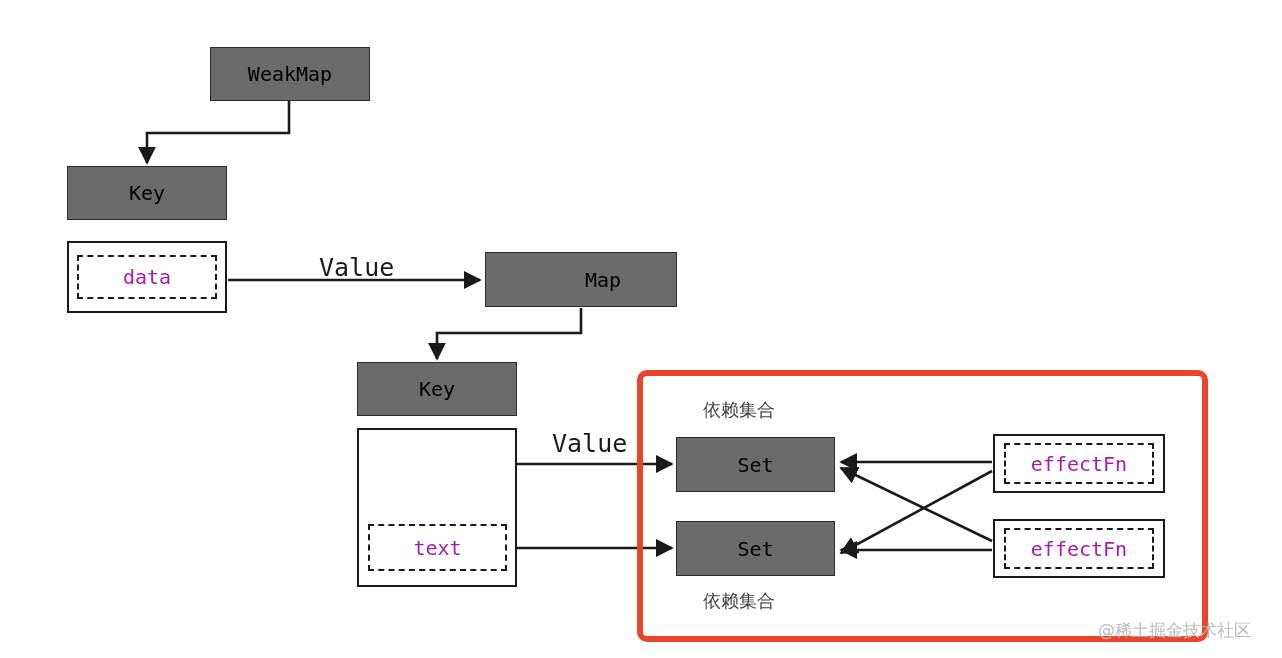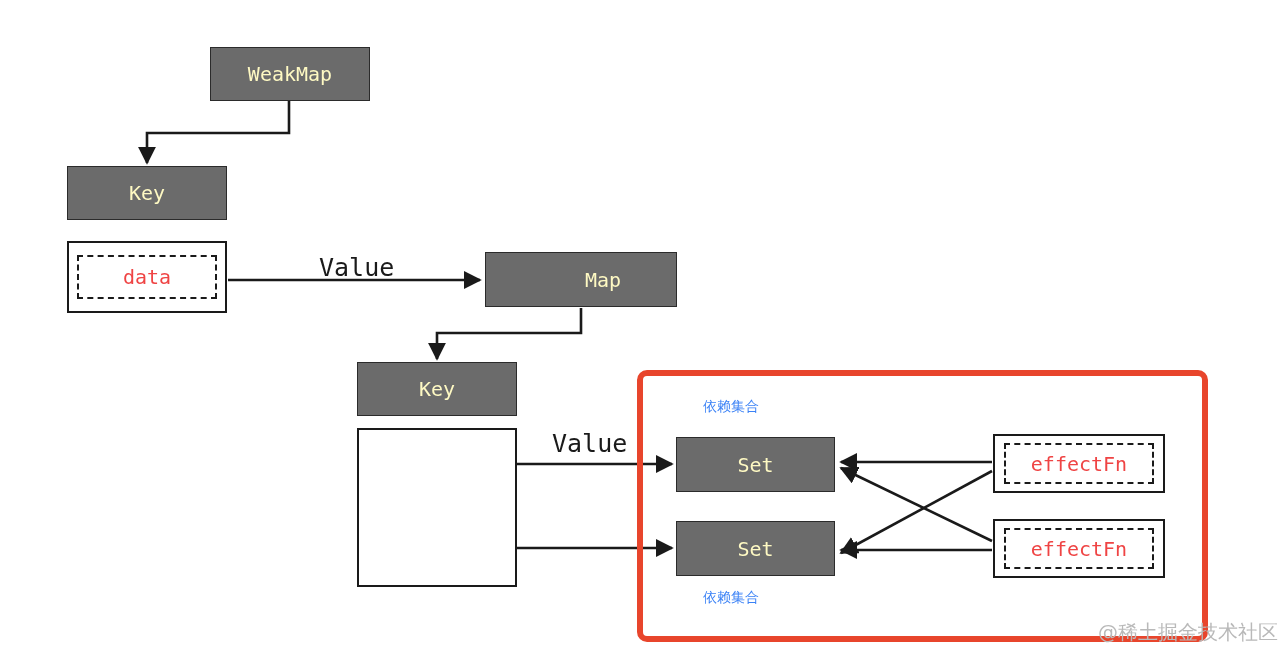--- a/index.html
+++ b/index.html
@@ -21,65 +21,65 @@
     position: absolute;
     box-sizing: border-box;
     display: flex;
     align-items: center;
     justify-content: center;
     text-align: center;
   }
   .solid-gray {
     background: #6b6b6b;
     border: 1px solid #2b2b2b;
-    color: #fef9c3;
+    color: #000000;
     font-size: 20px;
     font-family: "DejaVu Sans Mono", "Liberation Mono", monospace;
   }
   .outline-box {
     background: #ffffff;
     border: 2px solid #1a1a1a;
   }
   .dashed-box {
     position: absolute;
     box-sizing: border-box;
     background: #ffffff;
     border: 2px dashed #1a1a1a;
     display: flex;
     align-items: center;
     justify-content: center;
-    color: #ef4444;
+    color: #a21caf;
     font-size: 20px;
     font-family: "DejaVu Sans Mono", "Liberation Mono", monospace;
   }
   .red-group {
     position: absolute;
     box-sizing: border-box;
     border: 6px solid #e8452c;
     border-radius: 10px;
     background: transparent;
   }
   .edge-label {
     position: absolute;
     color: #1a1a1a;
     font-size: 25px;
     font-family: "DejaVu Sans Mono", "Liberation Mono", monospace;
     white-space: nowrap;
   }
   .cjk-label {
     position: absolute;
-    color: #3b82f6;
-    font-size: 14px;
+    color: #404040;
+    font-size: 18px;
     font-family: Liberation Sans, sans-serif;
     white-space: nowrap;
   }
   .watermark {
     position: absolute;
     color: #b9b9b9;
-    font-size: 20px;
+    font-size: 17px;
     font-family: "DejaVu Sans", "Liberation Sans", sans-serif;
     white-space: nowrap;
   }
   svg.wires {
     position: absolute;
     left: 0;
     top: 0;
     width: 1282px;
     height: 658px;
     pointer-events: none;
@@ -133,20 +133,23 @@
 
   <div class="box solid-gray" style="left:485px; top:252px; width:192px; height:55px;padding-left:44px;">
     <span>Map</span>
   </div>
 
   <div class="box solid-gray" style="left:357px; top:362px; width:160px; height:54px;">
     <span>Key</span>
   </div>
 
   <div class="box outline-box" style="left:357px; top:428px; width:160px; height:159px;"></div>
+  <div class="dashed-box" style="left:368px; top:524px; width:139px; height:47px;">
+    <span>text</span>
+  </div>
 
   <div class="edge-label" style="left:552px; top:429px;">Value</div>
 
   <div class="red-group" style="left:637px; top:370px; width:571px; height:272px;"></div>
 
   <div class="cjk-label" style="left:703px; top:398px;">依赖集合</div>
   <div class="cjk-label" style="left:703px; top:589px;">依赖集合</div>
 
   <div class="box solid-gray" style="left:676px; top:437px; width:159px; height:55px;">
     <span>Set</span>

